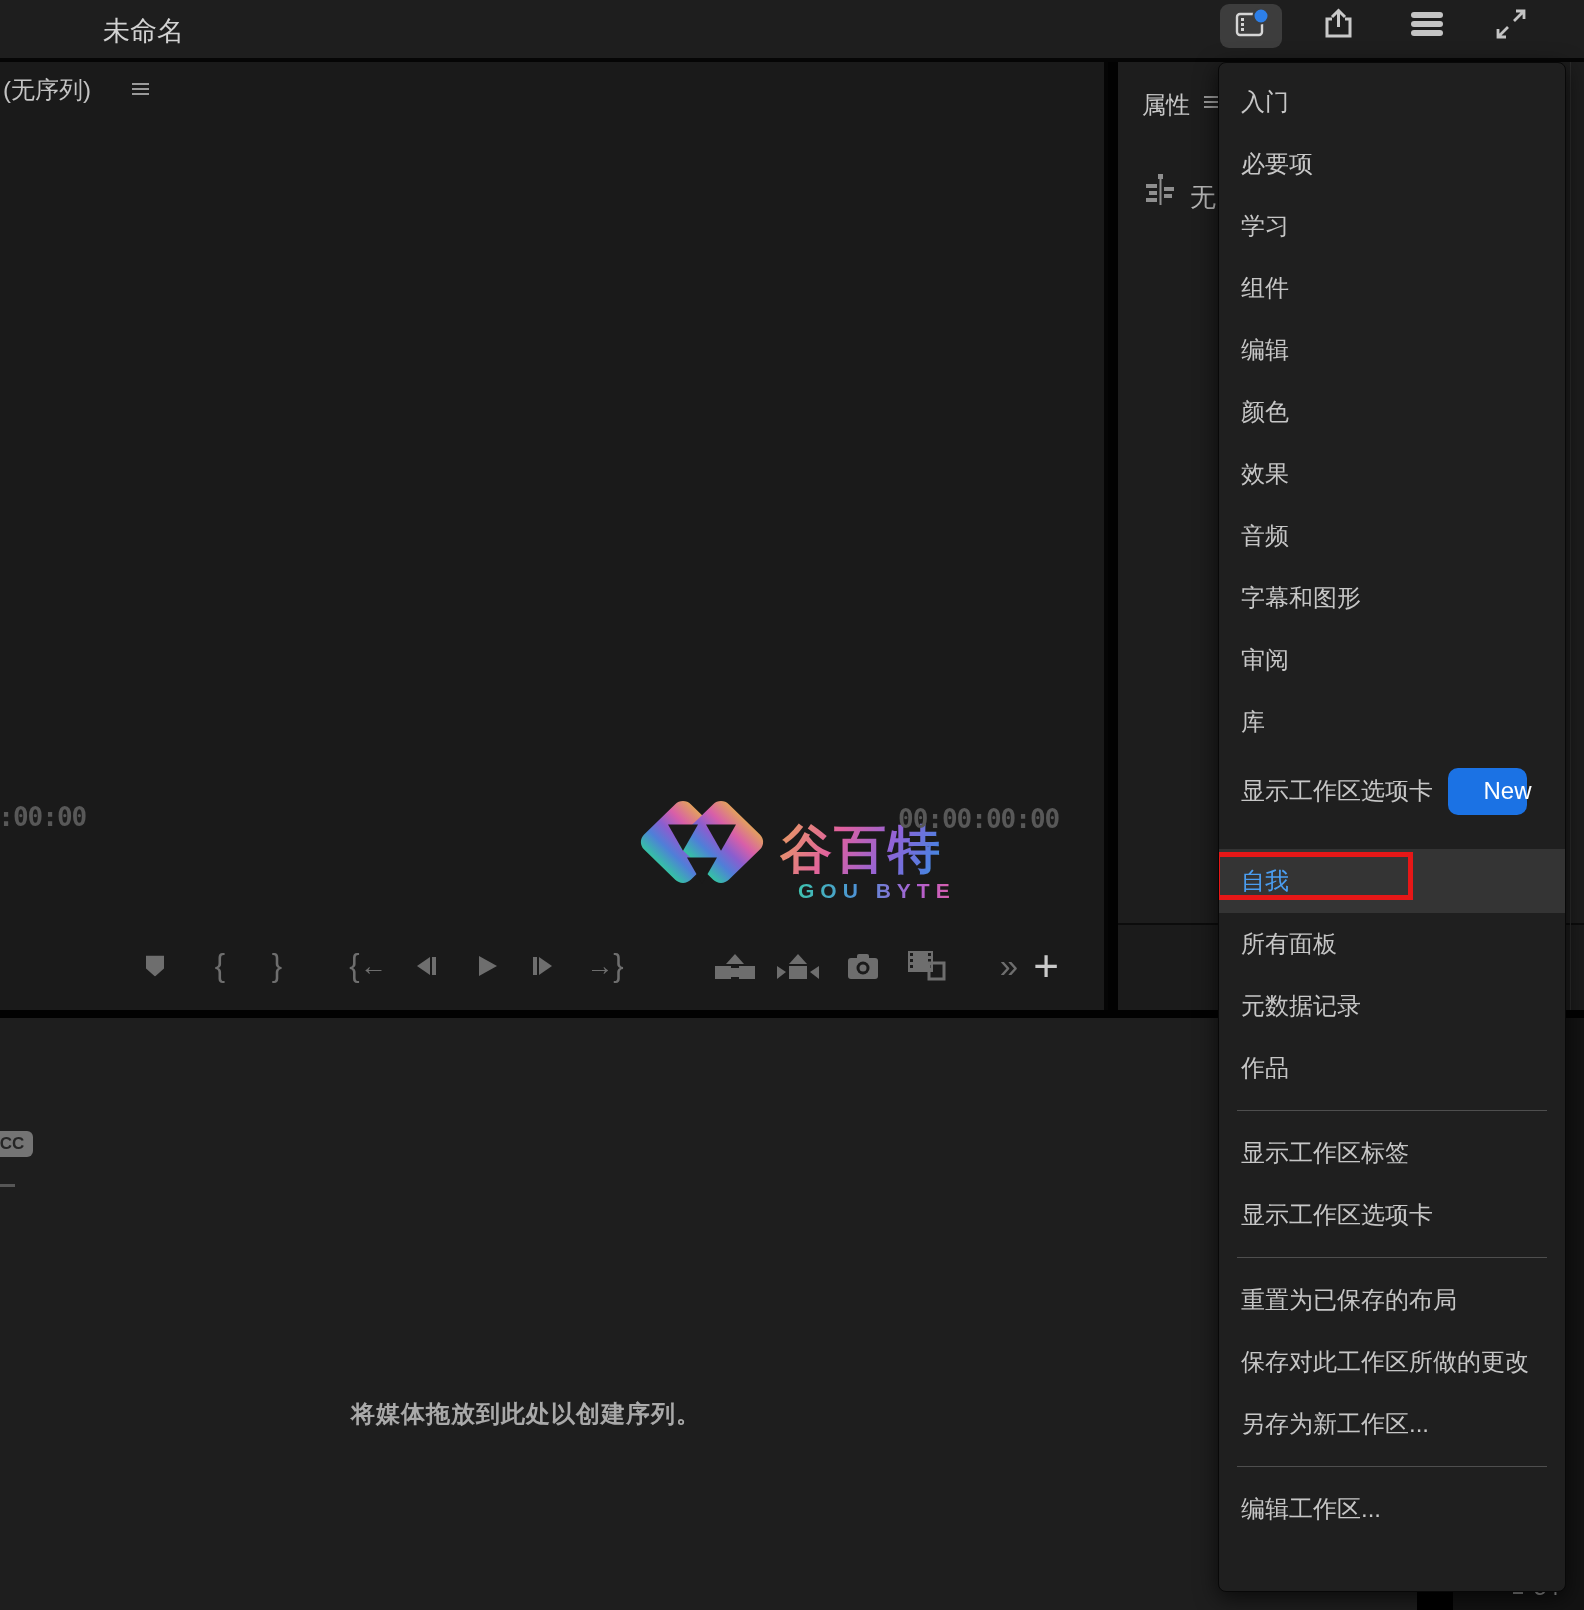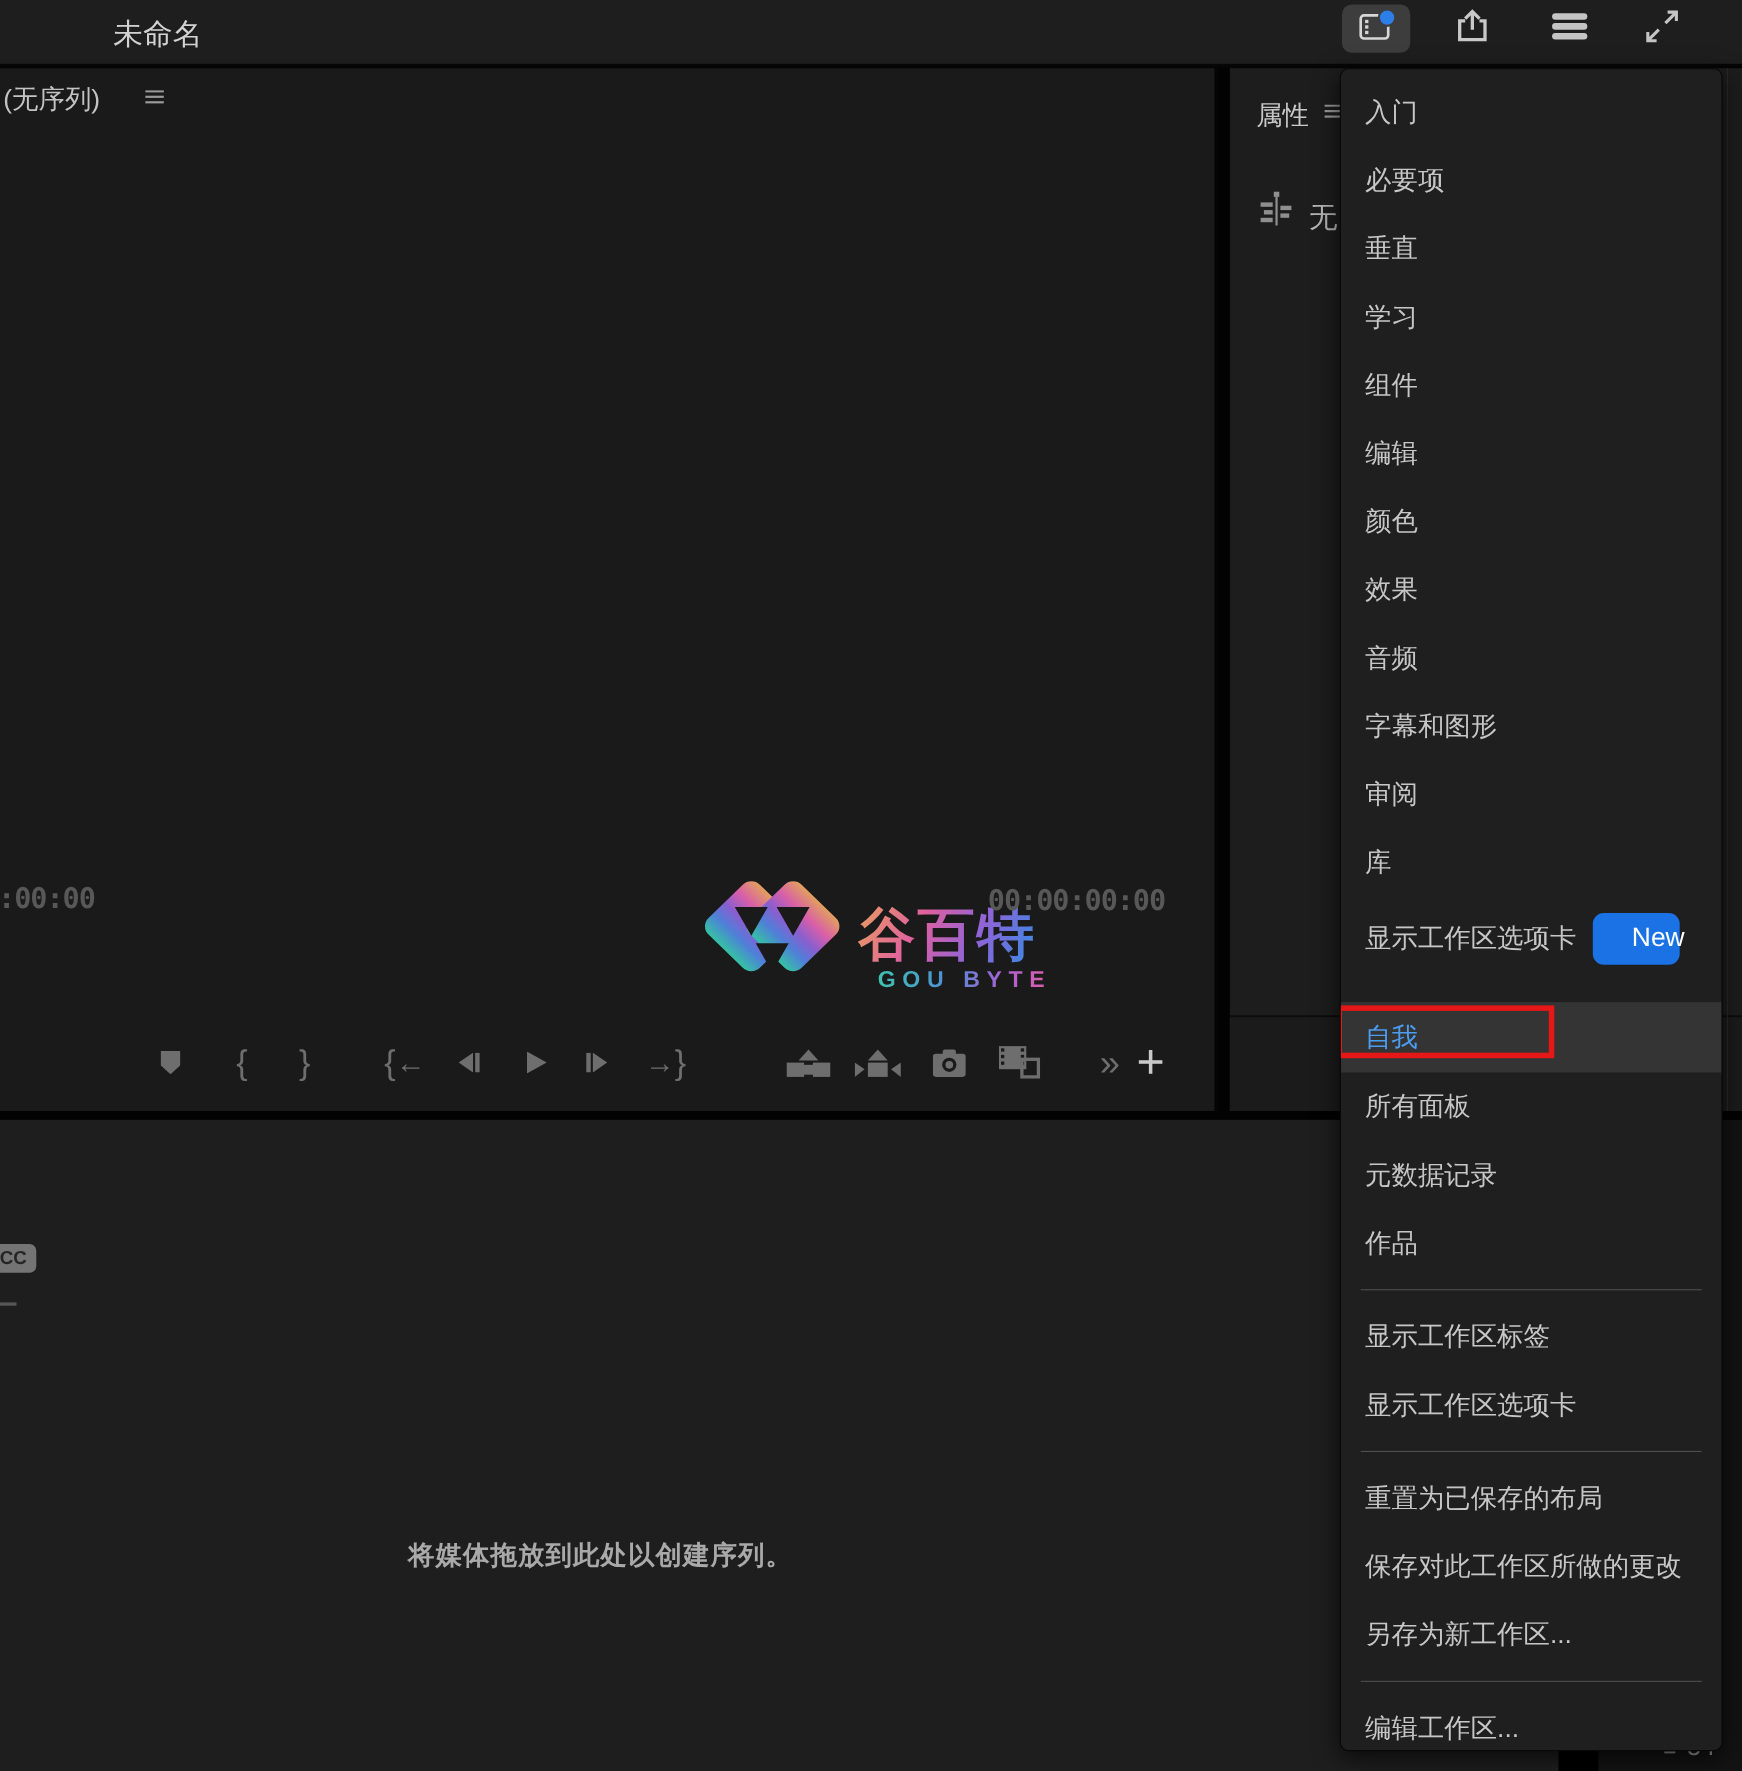--- a/index.html
+++ b/index.html
@@ -45,21 +45,21 @@
   .rightcol { position:absolute; left:1118px; top:62px; width:466px; height:948px; background:#1d1d1d; }
   .props-title { position:absolute; left:24px; top:27px; font-size:24px; color:#c8c8c8; }
   .props-row-icon { position:absolute; left:27px; top:112px; }
   .props-value { position:absolute; left:72px; top:118px; font-size:26px; color:#b5b5b5; }
   .rc-hline { position:absolute; left:0; top:861px; width:466px; height:2px; background:#0c0c0c; }
   .rc-sub { position:absolute; left:0; top:863px; width:466px; height:85px; background:#1b1b1b; }
   .rc-vline { position:absolute; left:452px; top:0; width:1px; height:948px; background:#2b2b2b; }
 
   
   .timeline { position:absolute; left:0; top:1018px; width:1417px; height:652px; background:#1e1e1e; }
-  .drop-hint { position:absolute; left:351px; top:380px; font-size:24px; font-weight:700; color:#a9a9a9; letter-spacing:1px;margin-left:20px; }
+  .drop-hint { position:absolute; left:351px; top:380px; font-size:24px; font-weight:700; color:#a9a9a9; letter-spacing:1px; }
   .cc-badge { position:absolute; left:-9px; top:113px; width:42px; height:26px; background:#747474; border-radius:6px;
               display:flex; align-items:center; justify-content:center; font-size:17px; font-weight:900; color:#252525; letter-spacing:0; }
   .tl-fragment { position:absolute; left:0; top:166px; width:15px; height:3px; background:#565656; }
   .meter-gap { position:absolute; left:1417px; top:1018px; width:36px; height:592px; background:#000; }
   .meter-panel { position:absolute; left:1453px; top:1018px; width:131px; height:592px; background:#131313; }
   .meter-tick { position:absolute; left:60px; top:574px; width:10px; height:2px; background:#8a8a8a; }
   .meter-label { position:absolute; left:73px; top:556px; font-size:23px; color:#9a9a9a; }
 
   
   .ws-menu { position:absolute; left:1218px; top:62px; width:348px; height:1530px; background:#1f1f1f;
@@ -275,23 +275,20 @@
   </div>
 
   <div class="ws-menu">
       <div class="menu-item">
         <span class="menu-label">入门</span>
       </div>
       <div class="menu-item">
         <span class="menu-label">必要项</span>
       </div>
       <div class="menu-item">
-        <span class="menu-label">垂直</span>
-      </div>
-      <div class="menu-item">
         <span class="menu-label">学习</span>
       </div>
       <div class="menu-item">
         <span class="menu-label">组件</span>
       </div>
       <div class="menu-item">
         <span class="menu-label">编辑</span>
       </div>
       <div class="menu-item">
         <span class="menu-label">颜色</span>

